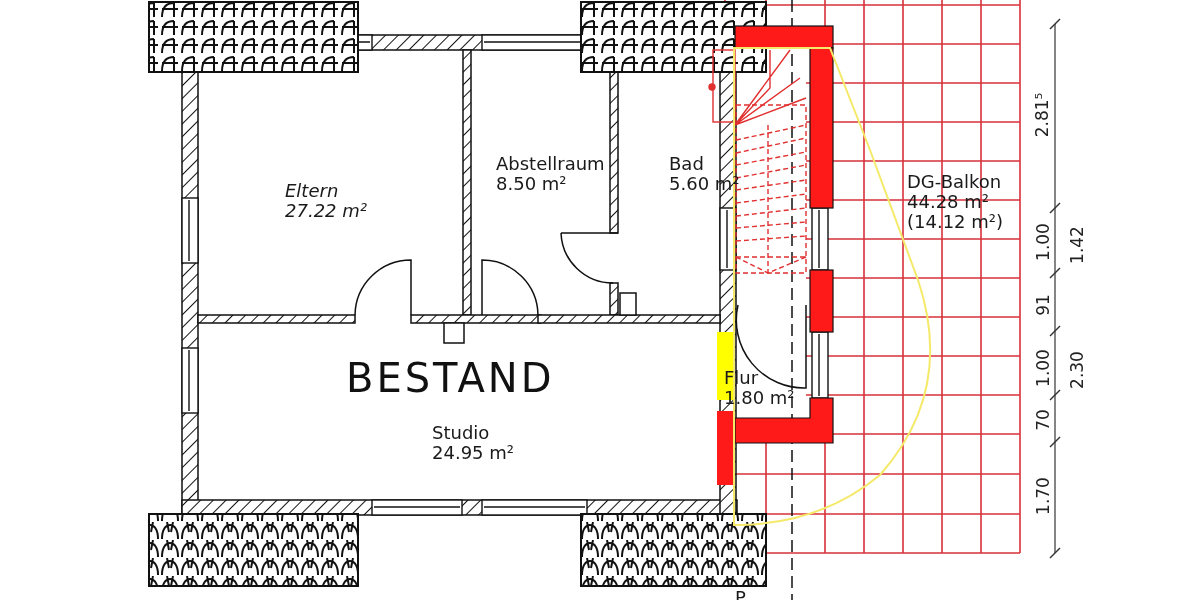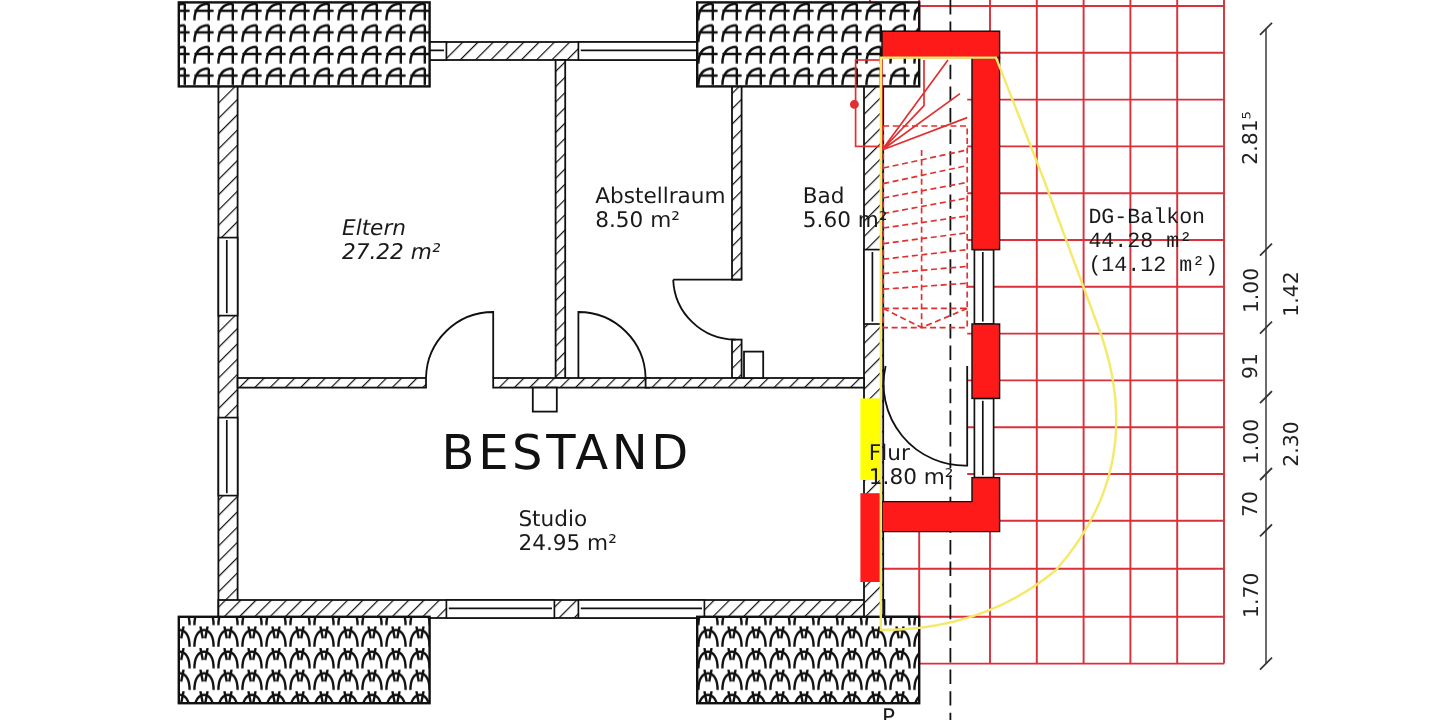--- a/index.html
+++ b/index.html
@@ -153,21 +153,21 @@
         <line x1="1050" y1="213" x2="1060" y2="203"></line>
       <line x1="1050" y1="278" x2="1060" y2="268"></line>
         <line x1="1050" y1="336" x2="1060" y2="326"></line>
       <line x1="1050" y1="400" x2="1060" y2="390"></line>
         <line x1="1050" y1="447" x2="1060" y2="437"></line>
       <line x1="1050" y1="558" x2="1060" y2="548"></line>
     </g>
   </g>
 </svg>
 
-<div class="big" style="left:346px;top:356px;margin-left:22px;">BESTAND</div>
+<div class="big" style="left:346px;top:356px;">BESTAND</div>
 
 <div class="lbl" style="left:285px;top:181px;font-style:italic;">
   <div>Eltern</div>
   <div>27.22 m²</div>
 </div>
 <div class="lbl" style="left:496px;top:154px;">
   <div>Abstellraum</div>
   <div>8.50 m²</div>
 </div>
 <div class="lbl" style="left:669px;top:154px;">
@@ -175,21 +175,21 @@
   <div>5.60 m²</div>
 </div>
 <div class="lbl" style="left:432px;top:423px;">
   <div>Studio</div>
   <div>24.95 m²</div>
 </div>
 <div class="lbl" style="left:724px;top:368px;">
   <div>Flur</div>
   <div>1.80 m²</div>
 </div>
-<div class="lbl" style="left:907px;top:172px;font-family:Liberation Mono, monospace;">
+<div class="lbl" style="left:907px;top:172px;">
   <div>DG-Balkon</div>
   <div>44.28 m²</div>
   <div>(14.12 m²)</div>
 </div>
 
 <div class="dim" style="left:1020px;top:105px;">2.81⁵</div>
 <div class="dim" style="left:1024px;top:232px;">1.00</div>
 <div class="dim" style="left:1032px;top:295px;">91</div>
 <div class="dim" style="left:1024px;top:358px;">1.00</div>
 <div class="dim" style="left:1032px;top:410px;">70</div>

